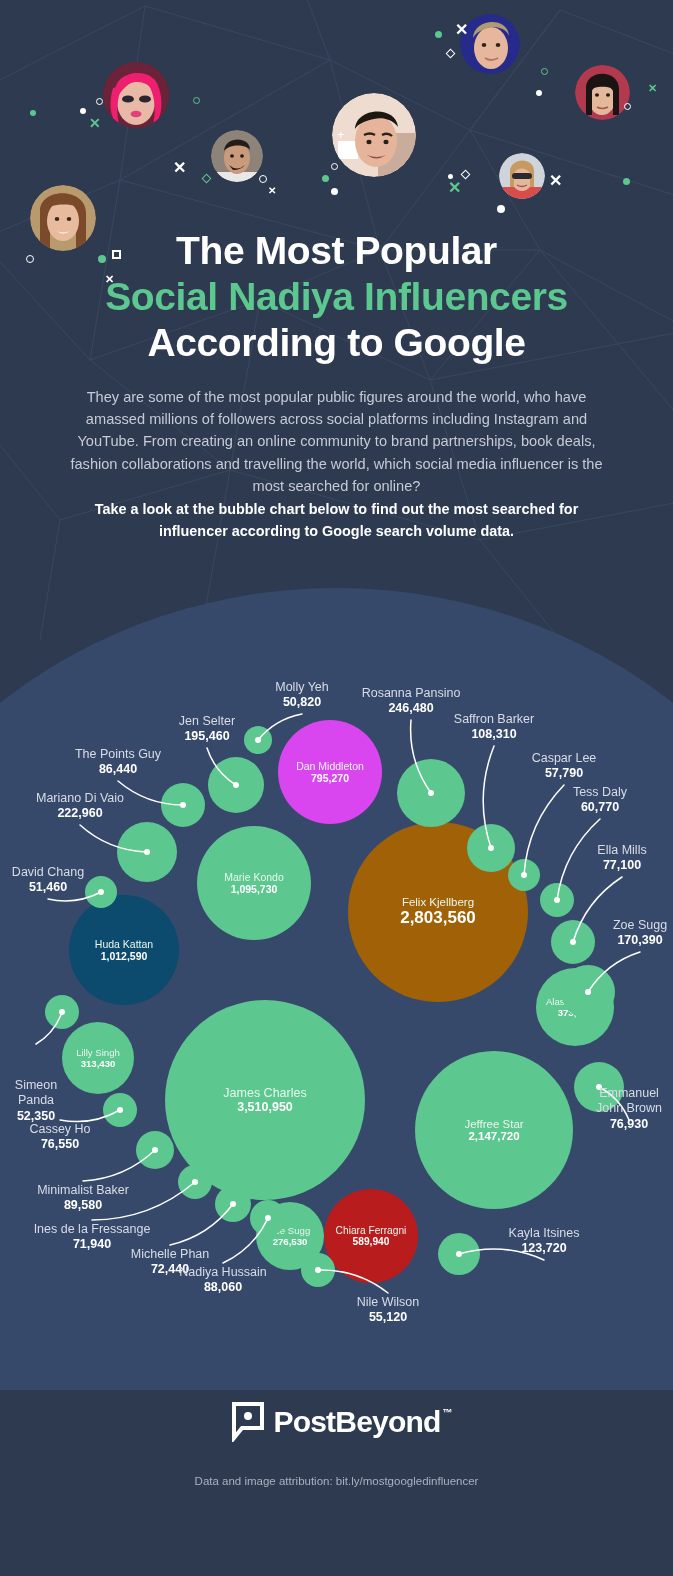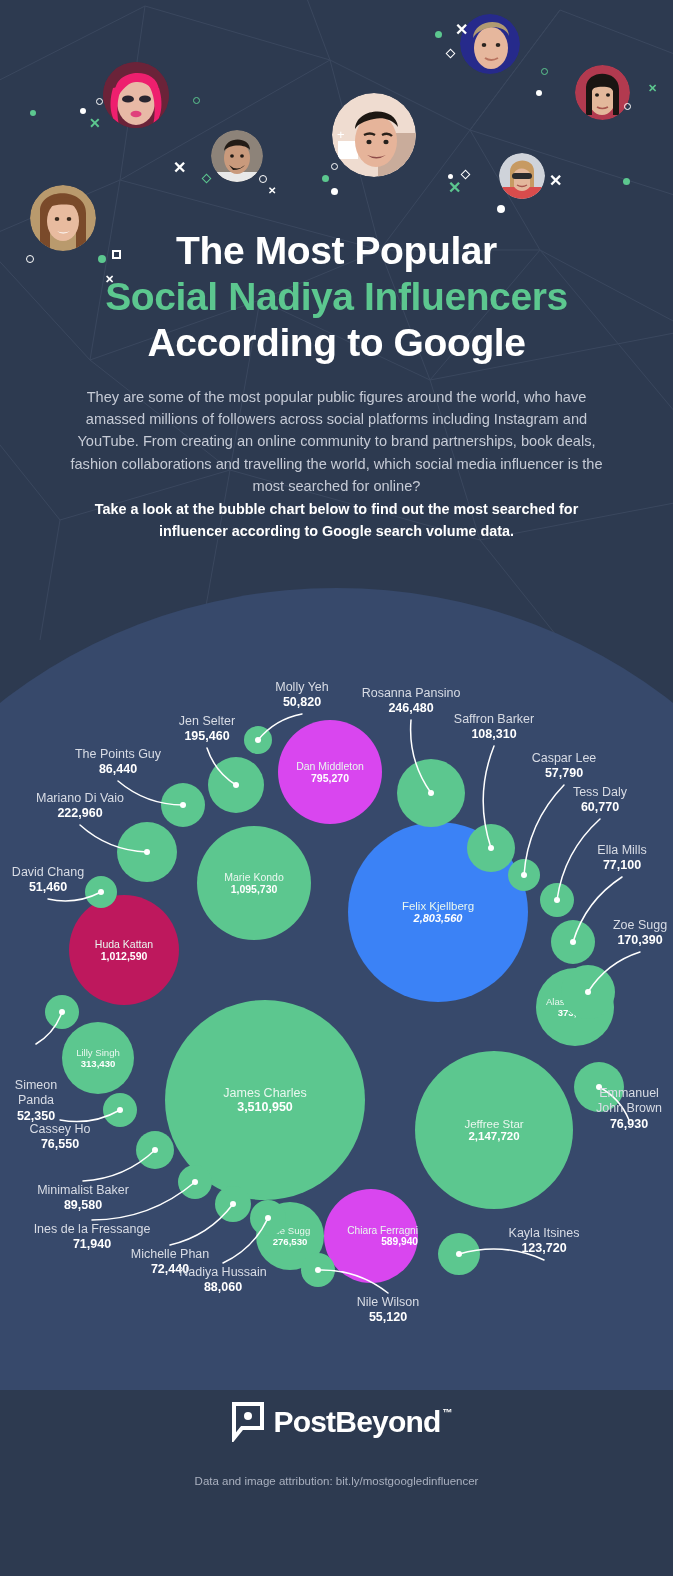--- a/index.html
+++ b/index.html
@@ -333,41 +333,41 @@
   <p class="intro">They are some of the most popular public figures around the world, who have amassed millions of followers across social platforms including Instagram and YouTube. From creating an online community to brand partnerships, book deals, fashion collaborations and travelling the world, which social media influencer is the most searched for online?</p>
   <p class="cta">Take a look at the bubble chart below to find out the most searched for influencer according to Google search volume data.</p>
 
   <div class="chart-panel">
     <div class="chart-arc"></div>
     <div class="bubbles" id="bubble-layer">
         <div class="bubble" style="left: 165px; top: 440px; height: 200px; width: 200px; background: rgb(92, 199, 143);">
           <span class="b-name" style="font-size: 12.5px;">James Charles</span>
           <span class="b-val" style="font-size: 12.5px;">3,510,950</span>
         </div>
-        <div class="bubble" style="left: 348px; top: 262px; height: 180px; width: 180px; background: #3b82f6;">
+        <div class="bubble" style="left: 348px; top: 262px; height: 180px; width: 180px; background: #a16207;">
           <span class="b-name" style="font-size: 11.5px;">Felix Kjellberg</span>
-          <span class="b-val" style="font-size: 11px; font-style: italic;">2,803,560</span>
+          <span class="b-val" style="font-size: 17px;">2,803,560</span>
         </div>
         <div class="bubble" style="left: 415px; top: 491px; height: 158px; width: 158px; background: rgb(92, 199, 143);">
           <span class="b-name" style="font-size: 11.5px;">Jeffree Star</span>
           <span class="b-val" style="font-size: 11.5px;">2,147,720</span>
         </div>
         <div class="bubble" style="left: 197px; top: 266px; height: 114px; width: 114px; background: rgb(92, 199, 143);">
           <span class="b-name" style="font-size: 10.5px;">Marie Kondo</span>
           <span class="b-val" style="font-size: 10.5px;">1,095,730</span>
         </div>
-        <div class="bubble" style="left: 69px; top: 335px; height: 110px; width: 110px; background: #be185d; justify-content: center;">
+        <div class="bubble" style="left: 69px; top: 335px; height: 110px; width: 110px; background: #0c4a6e; justify-content: center;">
           <span class="b-name" style="font-size: 10.5px;">Huda Kattan</span>
           <span class="b-val" style="font-size: 10.5px;">1,012,590</span>
         </div>
         <div class="bubble" style="left: 278px; top: 160px; height: 104px; width: 104px; background: #d946ef;">
           <span class="b-name" style="font-size: 10.5px;">Dan Middleton</span>
           <span class="b-val" style="font-size: 10.5px;">795,270</span>
         </div>
-        <div class="bubble" style="left: 324px; top: 629px; height: 94px; width: 94px; background: #d946ef; align-items: flex-end;">
+        <div class="bubble" style="left: 324px; top: 629px; height: 94px; width: 94px; background: #b91c1c;">
           <span class="b-name" style="font-size: 10.2px;">Chiara Ferragni</span>
           <span class="b-val" style="font-size: 10.2px;">589,940</span>
         </div>
         <div class="bubble" style="left: 536px; top: 408px; height: 78px; width: 78px; background: rgb(92, 199, 143);">
           <span class="b-name" style="font-size: 9.6px;">Alastair Aiken</span>
           <span class="b-val" style="font-size: 9.6px;">373,190</span>
         </div>
         <div class="bubble" style="left: 62px; top: 462px; height: 72px; width: 72px; background: rgb(92, 199, 143);">
           <span class="b-name" style="font-size: 9.6px;">Lilly Singh</span>
           <span class="b-val" style="font-size: 9.6px;">313,430</span>

